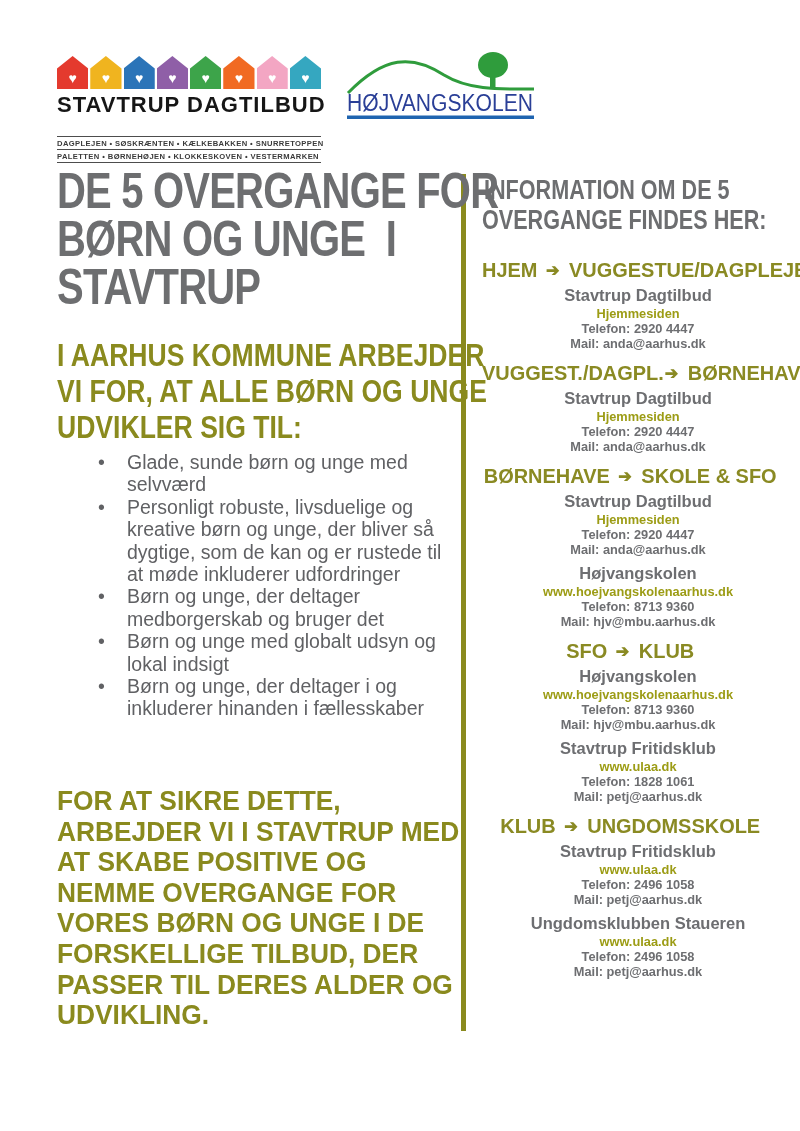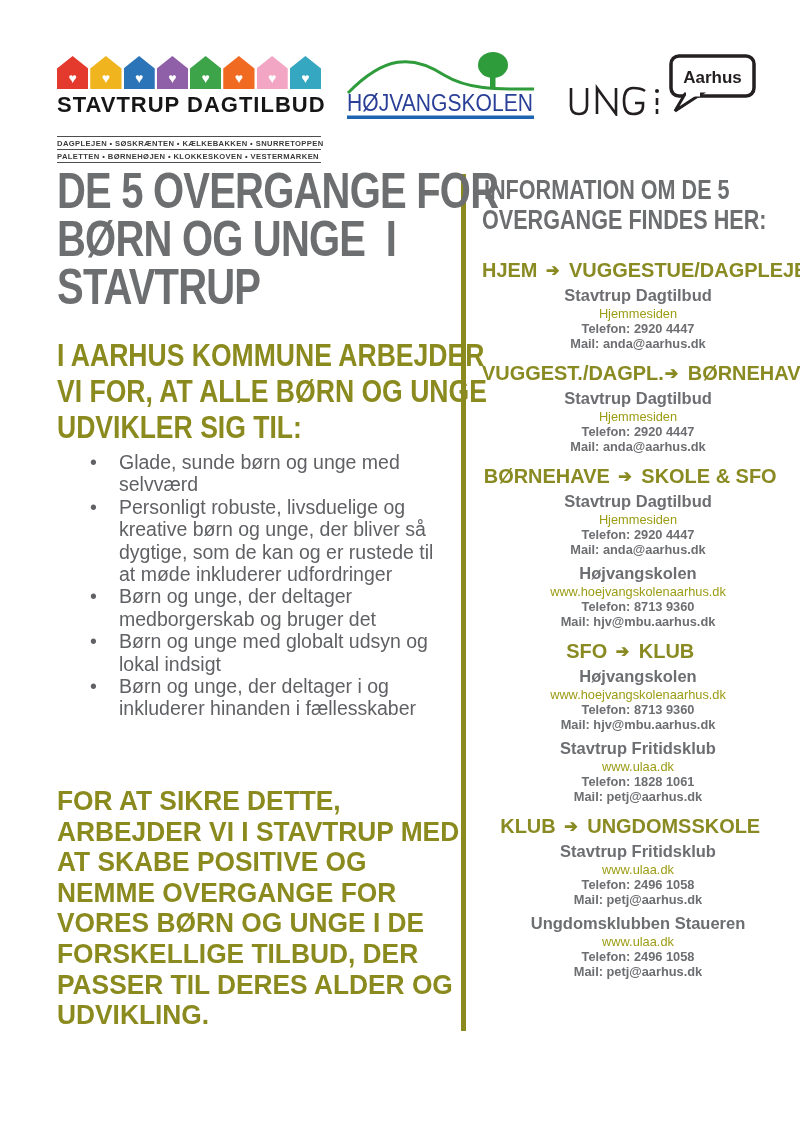--- a/index.html
+++ b/index.html
@@ -24,41 +24,41 @@
   
   .divider{position:absolute;left:461px;top:174px;width:5px;height:857px;background:#8a8a1e;}
 
   
   .headline{position:absolute;left:57px;top:167px;font-size:50px;line-height:48px;
             font-weight:bold;color:#6d6e70;letter-spacing:-1px;
             transform:scaleX(.8);transform-origin:left top;white-space:nowrap;}
   .subheading{position:absolute;left:57px;top:337px;font-size:32px;line-height:36px;
             font-weight:bold;color:#8a8a1e;
             transform:scaleX(.83);transform-origin:left top;white-space:nowrap;}
-  .bullets{position:absolute;left:88px;top:451px;width:348px;margin:0;padding:0;
+  .bullets{position:absolute;left:96px;top:451px;width:348px;margin:0;padding:0;
             list-style:none;font-size:19.5px;line-height:22.4px;color:#606164;}
   .bullets li{position:relative;padding-left:31px;}
   .bullets li::before{content:"\2022";position:absolute;left:2px;top:0;}
   .outro{position:absolute;left:57px;top:786px;font-size:28px;line-height:30.6px;
             font-weight:bold;color:#8a8a1e;
             transform:scaleX(.94);transform-origin:left top;white-space:nowrap;}
 
   
   .right-col{position:absolute;left:482px;top:176px;width:312px;text-align:center;}
   .right-header{font-size:27px;line-height:29.5px;font-weight:bold;color:#6d6e70;
             transform:scaleX(.8);transform-origin:left top;white-space:nowrap;margin-bottom:23px;}
   .section{margin-bottom:10px;}
   .sec-title{font-size:21px;line-height:24px;font-weight:bold;color:#8a8a23;margin-bottom:2px;
             transform:scaleX(.95);transform-origin:left top;white-space:nowrap;}
   .sec-title .arrow{display:inline-block;margin:0 10px 0 9px;font-size:17px;
             transform:translateY(-1px);}
   .section.tight .arrow{margin-left:1px;}
   .block{margin-bottom:7px;}
   .block-name{font-size:16.5px;line-height:19px;font-weight:bold;color:#6d6e71;margin-bottom:1px;}
-  .block-link{font-size:12.8px;line-height:15px;font-weight:normal;color:#9c9c15;cursor:pointer;}
+  .block-link{font-size:12.8px;line-height:15px;font-weight:bold;color:#9c9c15;cursor:pointer;}
   .block-line{font-size:12.8px;line-height:15px;font-weight:bold;color:#6d6e71;}
 </style>
 </head>
 <body>
 
 <div class="page">
 
   <div class="logo-stavtrup">
     <div class="houses">
       <span class="house" style="background: rgb(228, 58, 46);">
@@ -96,37 +96,20 @@
   <div class="logo-hojvang">
     <svg width="192" height="72" viewBox="0 0 192 72">
       <path d="M2,45 C38,8 66,6 98,27 C124,43 158,41 188,41" fill="none" stroke="#2f9c3c" stroke-width="3"></path>
       <ellipse cx="147" cy="17" rx="15" ry="13" fill="#2f9c3c"></ellipse>
       <rect x="144" y="28" width="5.5" height="12" fill="#2f9c3c"></rect>
       <text x="1" y="63" font-family="Liberation Sans, sans-serif" font-size="23" fill="#2a3f97" textLength="186" lengthAdjust="spacingAndGlyphs">HØJVANGSKOLEN</text>
       <rect x="1" y="67.5" width="187" height="3.5" fill="#1f64b0"></rect>
     </svg>
   </div>
 
-  <div class="logo-ungi">
-    <svg width="192" height="62" viewBox="0 0 192 62">
-      <g fill="none" stroke="#231f20" stroke-width="2.6">
-        <path d="M3,34 L3,52 Q3,60 11,60 Q19,60 19,52 L19,34"></path>
-        <path d="M29,60 L29,34 L48,60 L48,34"></path>
-        <path d="M77,37 Q73,34 65,34 Q56,34 56,47 Q56,60 65,60 Q75,60 75,52 L75,49 L67,49"></path>
-        <path d="M89,44 L89,60" stroke-dasharray="7 4"></path>
-      </g>
-      <circle cx="89" cy="37" r="2" fill="#231f20"></circle>
-      <g>
-        <rect x="103" y="2" width="83" height="40" rx="8" fill="#ffffff" stroke="#231f20" stroke-width="3.5"></rect>
-        <polygon points="117,40 133,40 107,57" fill="#ffffff" stroke="#231f20" stroke-width="3"></polygon>
-        <line x1="118" y1="40" x2="132" y2="40" stroke="#ffffff" stroke-width="5"></line>
-        <text x="144.5" y="29" text-anchor="middle" font-family="Liberation Sans, sans-serif" font-size="17" font-weight="bold" fill="#231f20">Aarhus</text>
-      </g>
-    </svg>
-  </div>
 
   <div class="divider"></div>
 
   <div class="headline">
     <div>DE 5 OVERGANGE FOR</div>
     <div>BØRN OG UNGE&nbsp; I</div>
     <div>STAVTRUP</div>
   </div>
 
   <div class="subheading">

